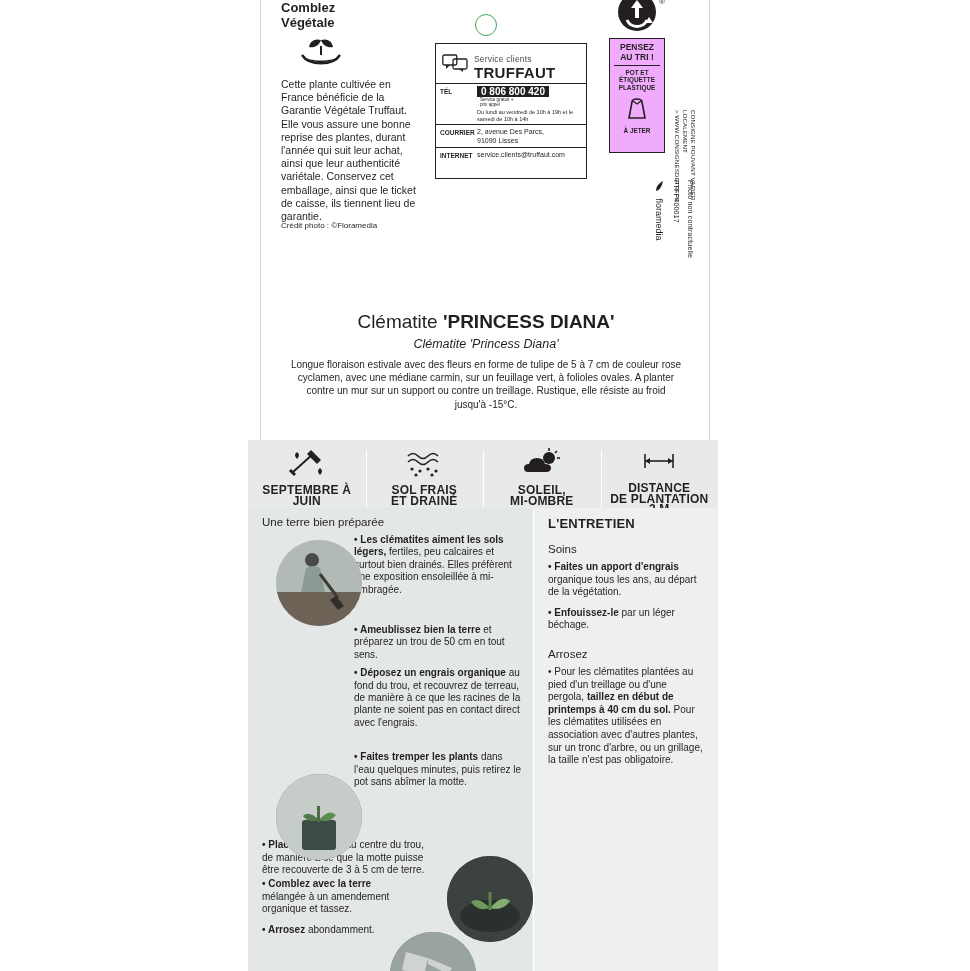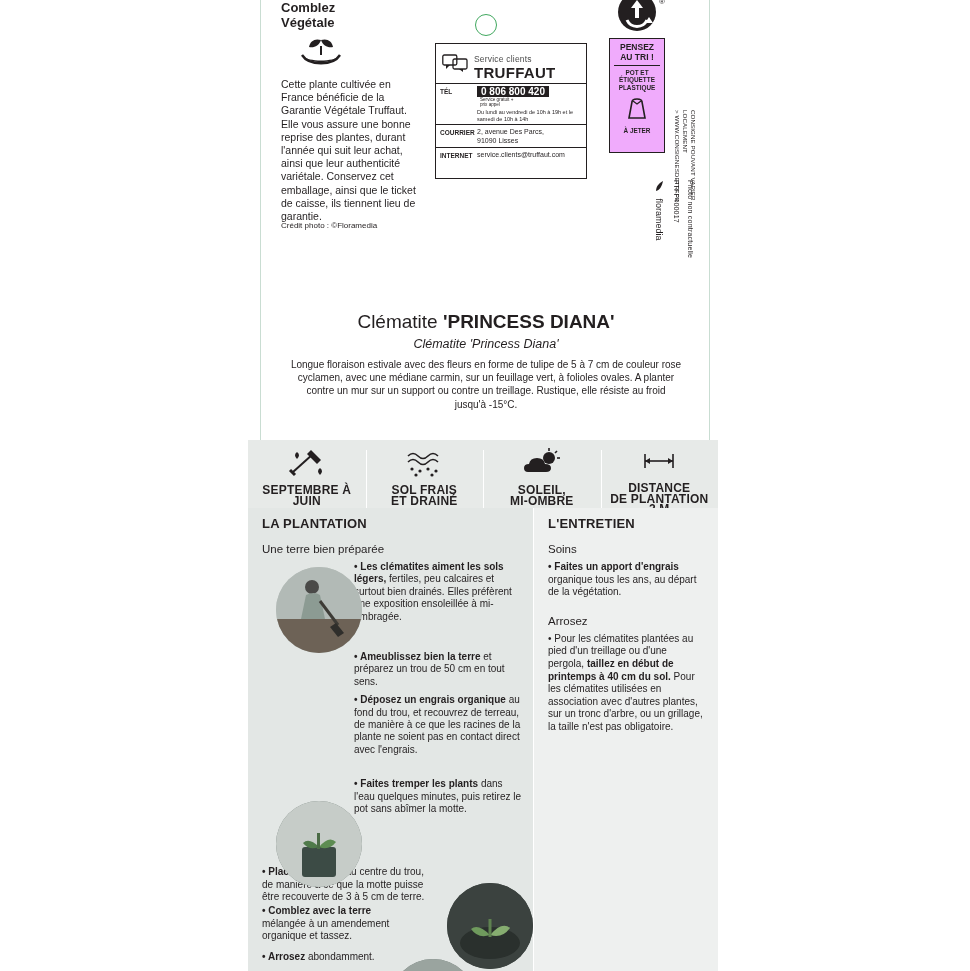--- a/index.html
+++ b/index.html
@@ -538,21 +538,20 @@
         <span>DE PLANTATION</span><br>
         <span>2 M</span>
       </div>
     </div>
 
   </div>
 
   <div class="cols">
 
     <div class="col-left">
-      <h2 class="sec-title">LA PLANTATION</h2>
       <h3 class="sub-title">Une terre bien préparée</h3>
 
       <div class="steps">
 
         <div class="photo light" style="left:14px; top:6px;">
           <svg width="86" height="86" viewBox="0 0 86 86">
             <rect width="86" height="86" fill="#b2bab6"></rect>
             <rect y="52" width="86" height="34" fill="#6d6256"></rect>
             <circle cx="36" cy="20" r="7" fill="#4a4a48"></circle>
             <path d="M30 28 q8 -4 14 0 l5 24 h-24 Z" fill="#8c9b93"></path>
@@ -619,20 +618,23 @@
       </div>
     </div>
 
     <div class="col-right">
       <h2 class="sec-title">L'ENTRETIEN</h2>
       <h3 class="sub-title">Soins</h3>
 
       <p class="body-txt">
         <b>• Faites un apport d'engrais</b><span> organique tous les ans, au départ de la végétation.</span>
       </p>
+      <p class="body-txt">
+        <b>• Enfouissez-le</b><span> par un léger béchage.</span>
+      </p>
 
       <h3 class="sub-title" style="margin-top:16px;">Arrosez</h3>
 
       <p class="body-txt">
         <span>• Pour les clématites plantées au pied d'un treillage ou d'une pergola, </span><b>taillez en début de printemps à 40 cm du sol.</b><span> Pour les clématites utilisées en association avec d'autres plantes, sur un tronc d'arbre, ou un grillage, la taille n'est pas obligatoire.</span>
       </p>
     </div>
 
   </div>
 </div>

